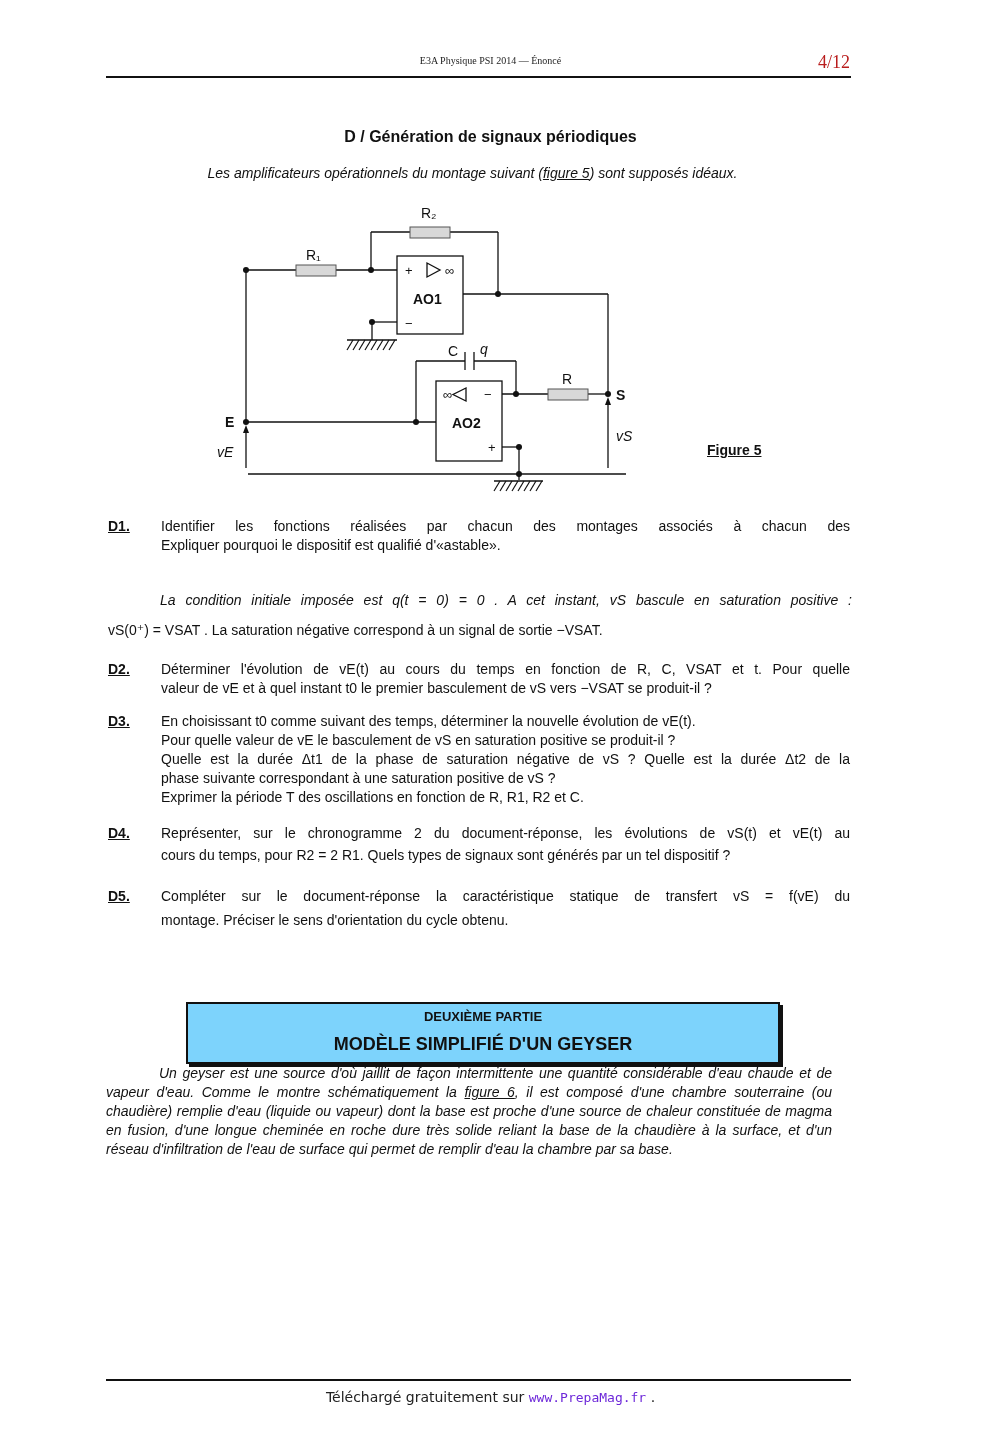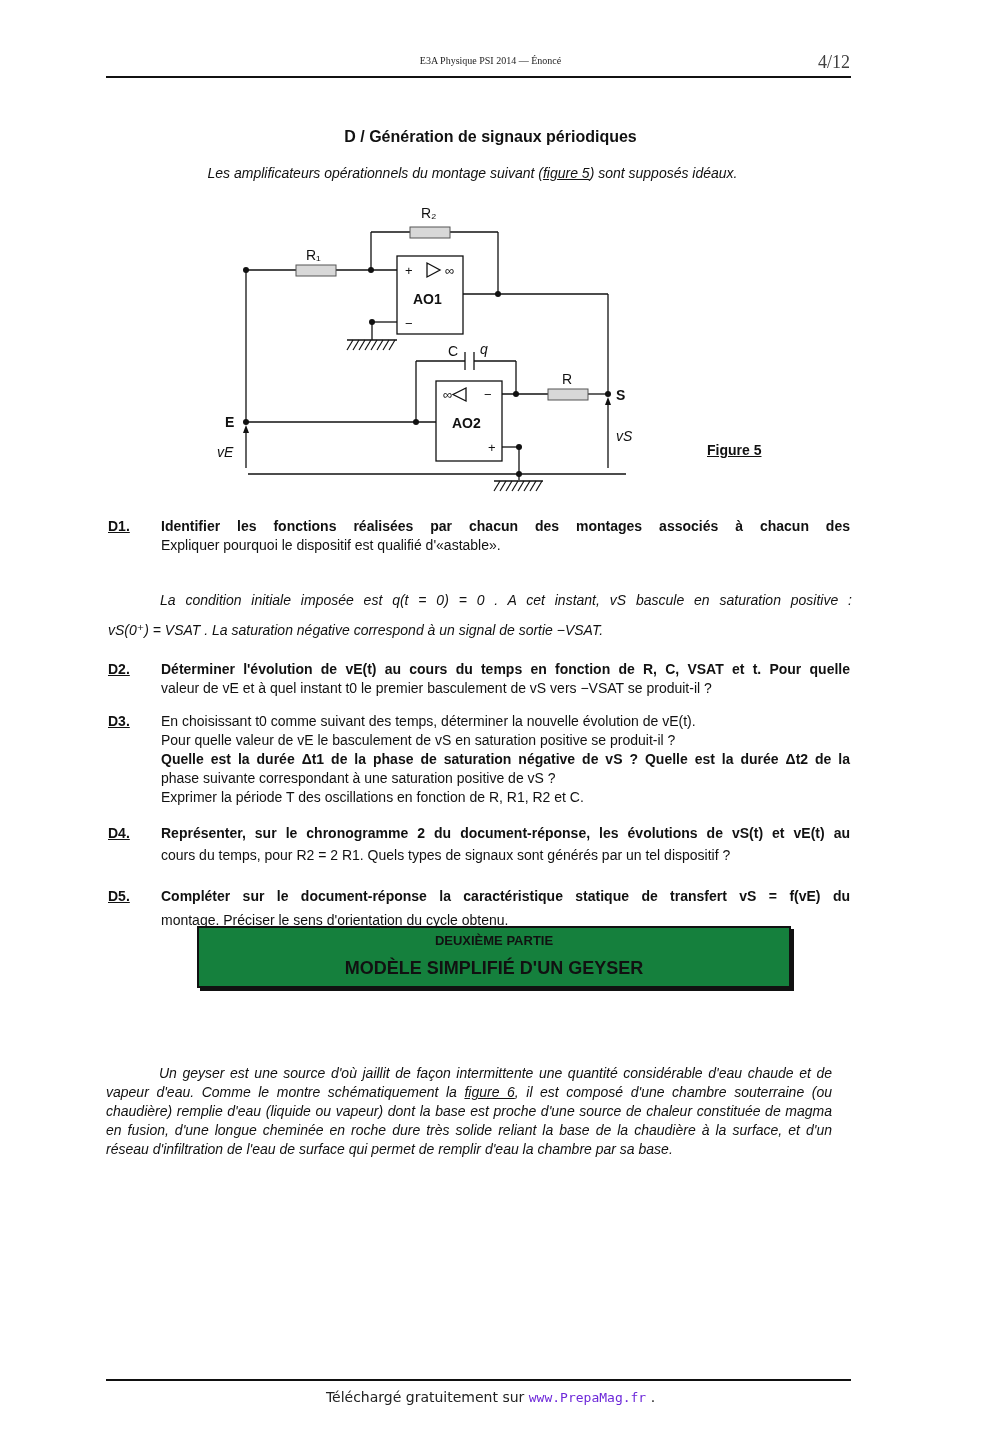--- a/index.html
+++ b/index.html
@@ -1,40 +1,40 @@
 <!DOCTYPE html>
 <html><head>
 <meta charset="utf-8">
 <style>
   html, body { margin:0; padding:0; background:#ffffff; }
   body { width:981px; height:1441px; position:relative; overflow:hidden; color:#111; }
   .sans { font-family: "Liberation Sans", "DejaVu Sans", sans-serif; }
   .abs { position:absolute; }
 
   #hdr-title { left:0; width:981px; top:55px; text-align:center; font-size:10px; color:#222; font-family:"Liberation Serif", serif; }
-  #hdr-page { right:131px; top:52px; font-size:18px; color:#404040; font-family:"Liberation Serif", serif; }
+  #hdr-page { right:131px; top:52px; font-size:18px; color:#b91c1c; font-family:"Liberation Serif", serif; }
   #hdr-rule { left:106px; top:76px; width:745px; height:2px; background:#111; }
 
   #sec-title { left:0; width:981px; top:128px; text-align:center; font-size:16px; font-weight:bold; }
   #intro { left:0; width:945px; top:165px; text-align:center; font-size:14px; font-style:italic; }
   .ul { text-decoration:underline; }
 
   #circuit { left:200px; top:195px; }
   #fig-label { left:707px; top:442px; font-size:14px; font-weight:bold; text-decoration:underline; }
 
   .q { position:absolute; left:108px; width:742px; font-size:14px; line-height:19px; }
   .q .num { position:absolute; left:0; top:0; font-weight:bold; text-decoration:underline; }
   .q .body { margin-left:53px; text-align:justify; }
   .q .body div { text-align:justify; }
-  .just-last { text-align-last:justify;font-weight:bold; }
+  .just-last { text-align-last:justify; }
 
   #cond1 { left:160px; top:592px; width:692px; font-size:14px; font-style:italic; text-align:justify; text-align-last:justify; }
-  #cond2 { left:108px; top:622px; width:700px; font-size:14px; font-style:italic; }
-
-  #part-box { left:186px; top:926px; width:590px; height:58px; border:2px solid #111; box-shadow:3px 3px 0 #111; background:#15803d;margin-left:11px; }
+  #cond2 { left:108px; top:622px; width:700px; font-size:14px; }
+
+  #part-box { left:186px; top:1002px; width:590px; height:58px; border:2px solid #111; box-shadow:3px 3px 0 #111; background:#7dd3fc; }
   #part-sub { left:0; width:100%; top:5px; text-align:center; font-size:13px; font-weight:bold; }
   #part-title { left:0; width:100%; top:30px; text-align:center; font-size:18px; font-weight:bold; }
 
   #geyser { left:106px; top:1064px; width:726px; font-size:14px; font-style:italic; line-height:19px; text-align:justify; text-indent:53px; }
 
   #foot-rule { left:106px; top:1379px; width:745px; height:2px; background:#111; }
   #footer { left:0; width:981px; top:1389px; text-align:center; font-size:14px; font-family:"DejaVu Sans", sans-serif; color:#222; }
   #footer-link { color:#6d28d9; font-family:"DejaVu Sans Mono", monospace; font-size:13px; }
 </style>
 </head>

